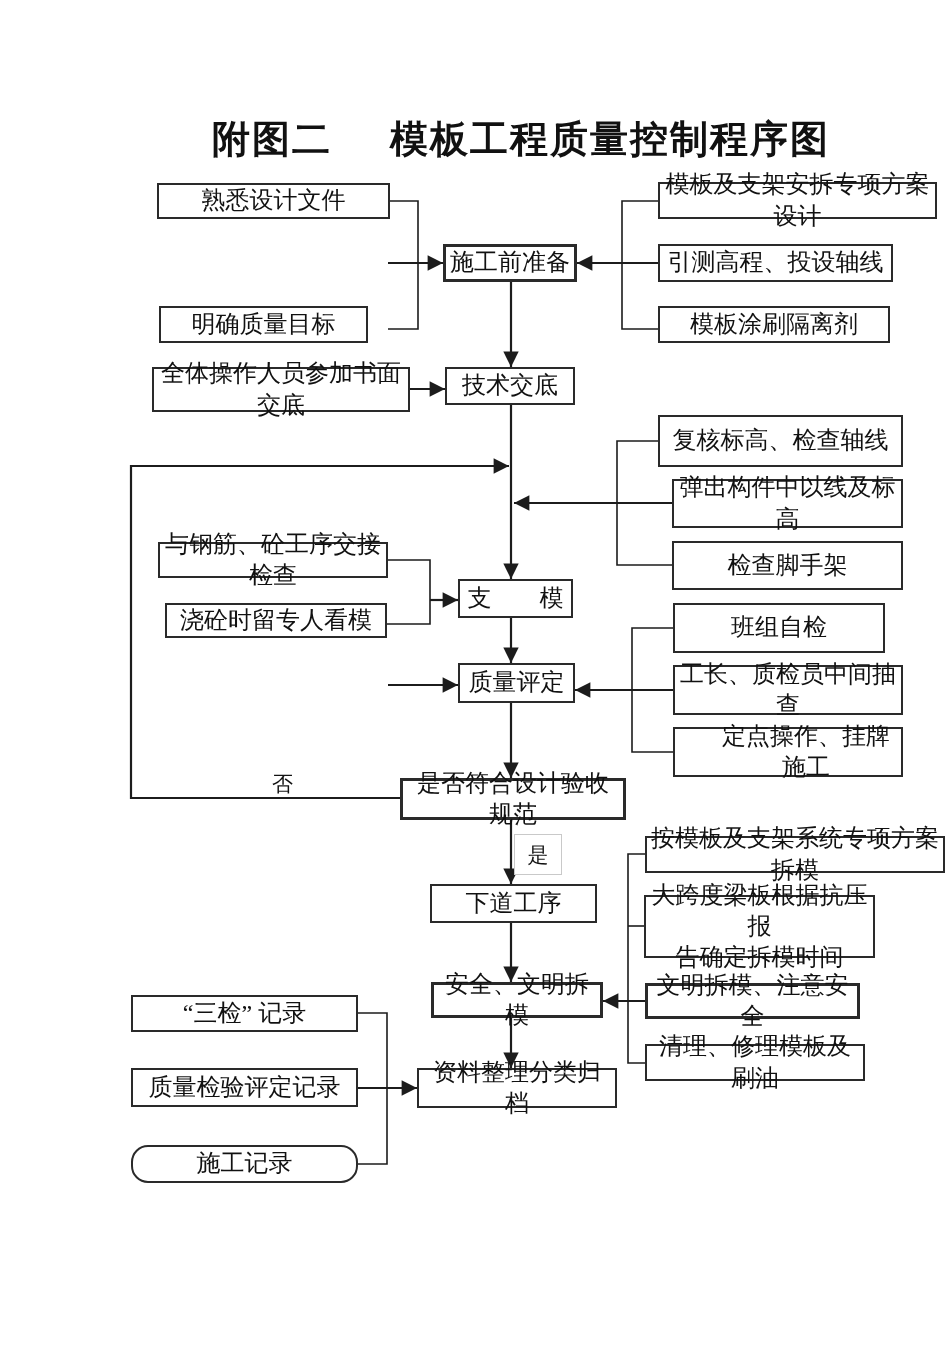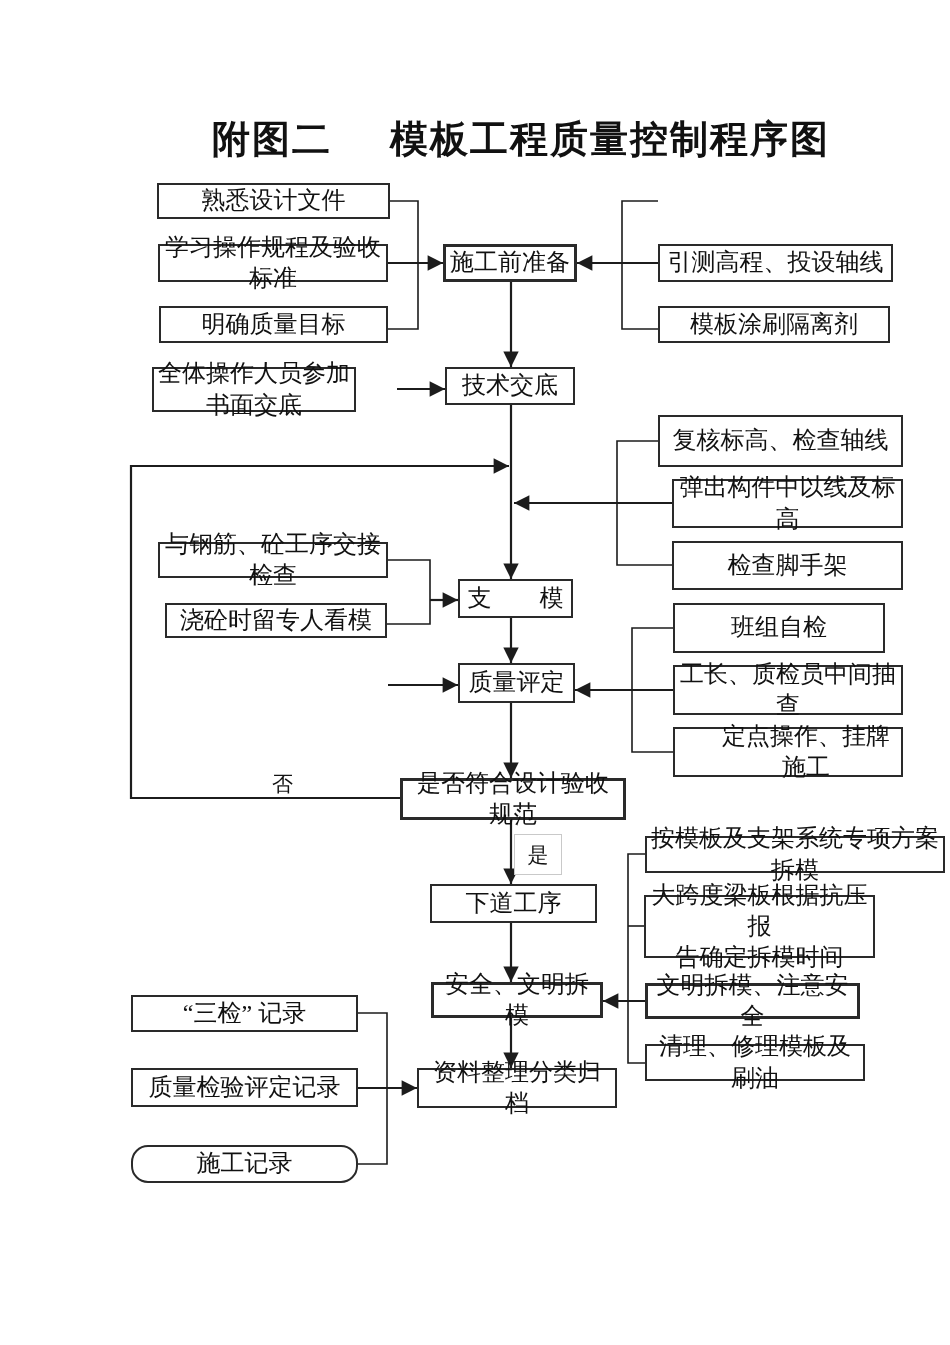--- a/index.html
+++ b/index.html
@@ -71,29 +71,29 @@
       <path d="M658,441 H617 V565 H672"></path>
       <path d="M388,560 H430 V624 H387"></path>
       <path d="M673,628 H632 V752 H673"></path>
       <path d="M645,854 H628 V1063 H645"></path>
       <path d="M645,926 H628"></path>
       <path d="M358,1013 H387 V1164 H358"></path>
     </g>
   </svg>
 
   <div class="node" style="left:157px;top:183px;width:233px;height:36px;">熟悉设计文件</div>
-  <div class="node" style="left:158px;top:244px;width:230px;height:38px;">学习操作规程及验收标准</div>
-  <div class="node" style="left:159px;top:306px;width:229px;height:37px;">明确质量目标</div>
+  <div class="node" style="left:159px;top:306px;width:209px;height:37px;">明确质量目标</div>
 
   <div class="node thick" style="left:443px;top:244px;width:134px;height:38px;">施工前准备</div>
 
+  <div class="node" style="left:658px;top:182px;width:279px;height:37px;">模板及支架安拆专项方案设计</div>
   <div class="node" style="left:658px;top:244px;width:235px;height:38px;">引测高程、投设轴线</div>
   <div class="node" style="left:658px;top:306px;width:232px;height:37px;">模板涂刷隔离剂</div>
 
-  <div class="node" style="left:152px;top:367px;width:204px;height:45px;">全体操作人员参加书面交底</div>
+  <div class="node" style="left:152px;top:367px;width:258px;height:45px;">全体操作人员参加书面交底</div>
   <div class="node" style="left:445px;top:367px;width:130px;height:38px;">技术交底</div>
 
   <div class="node" style="left:658px;top:415px;width:245px;height:52px;">复核标高、检查轴线</div>
   <div class="node" style="left:672px;top:479px;width:231px;height:49px;">弹出构件中以线及标高</div>
   <div class="node" style="left:672px;top:541px;width:231px;height:49px;">检查脚手架</div>
 
   <div class="node" style="left:158px;top:542px;width:230px;height:36px;">与钢筋、砼工序交接检查</div>
   <div class="node" style="left:165px;top:603px;width:222px;height:35px;">浇砼时留专人看模</div>
   <div class="node" style="left:458px;top:579px;width:115px;height:39px;">支　　模</div>
 

